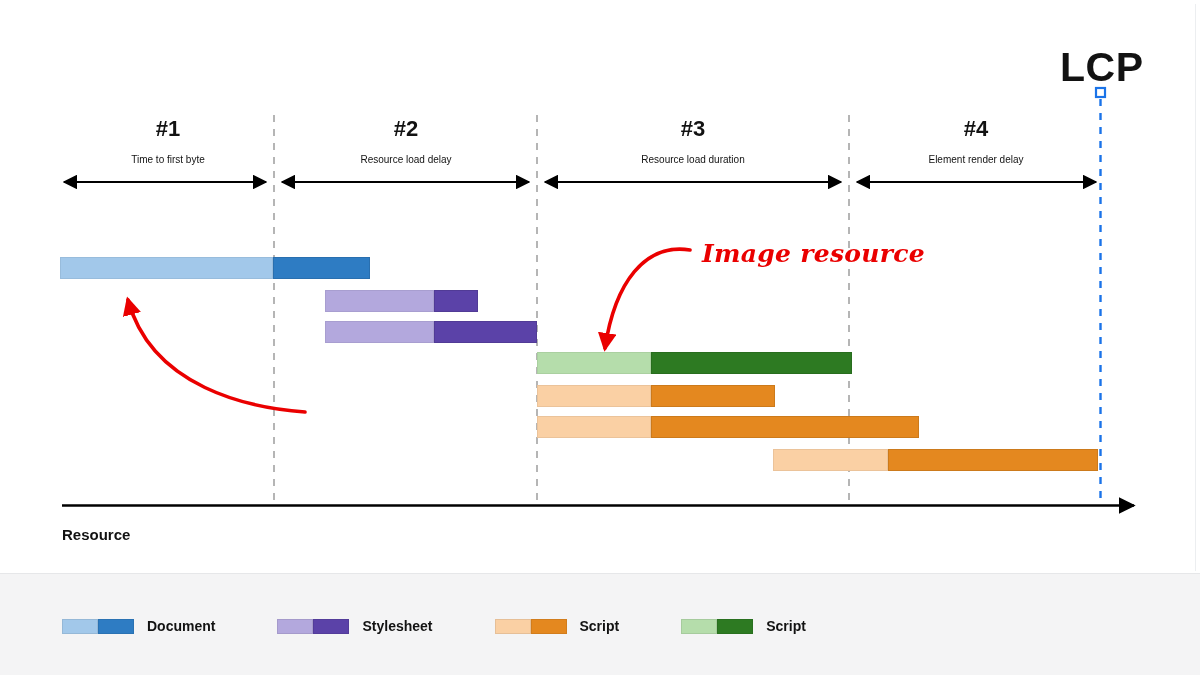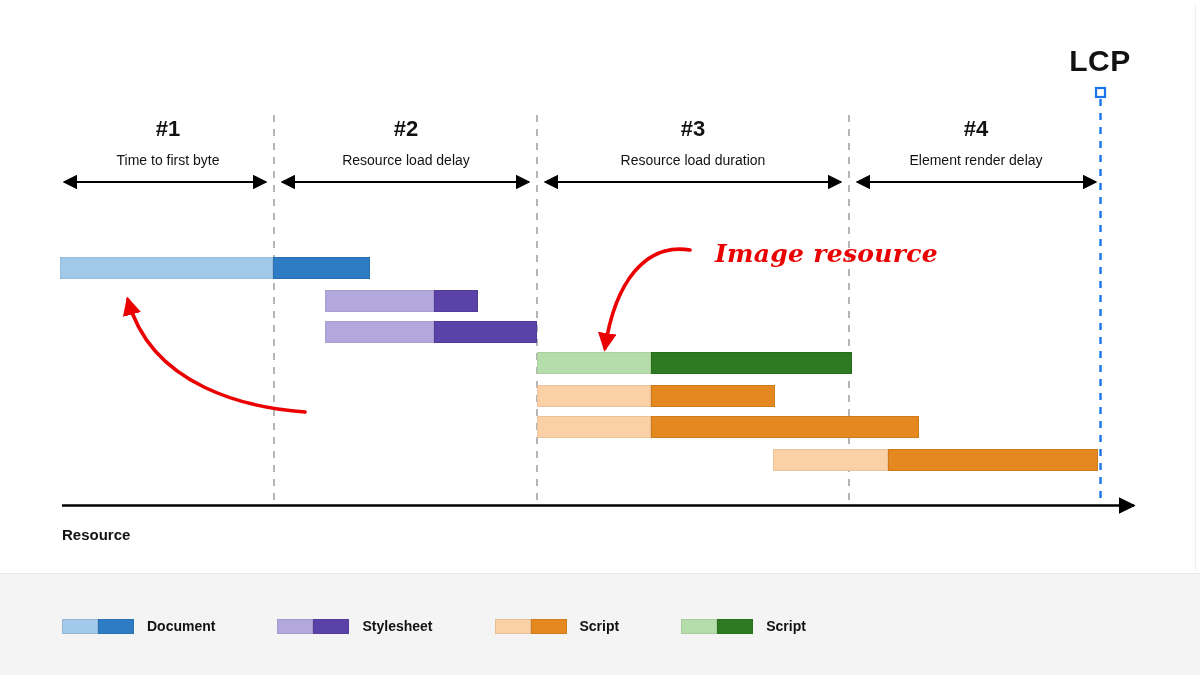--- a/index.html
+++ b/index.html
@@ -38,40 +38,40 @@
     height: 675px;
   }
 
   
   .lcp-label {
     position: absolute;
     left: 1060px;
     top: 44px;
     width: 80px;
     text-align: center;
-    font-size: 30px;
+    font-size: 41px;
     font-weight: bold;
     color: #121212;
     letter-spacing: 0.5px;
   }
 
   
   .phase {
     position: absolute;
     top: 116px;
     text-align: center;
     color: #121212;
   }
   .phase .num {
     font-size: 22px;
     font-weight: bold;
     line-height: 26px;
   }
   .phase .desc {
-    font-size: 14px;
+    font-size: 10px;
     font-weight: normal;
     line-height: 20px;
     margin-top: 8px;
     white-space: nowrap;
   }
 
   
   .bar {
     position: absolute;
     height: 22px;
@@ -100,21 +100,21 @@
     position: absolute;
     color: #ea0000;
     font-family: "DejaVu Serif", serif;
     font-style: italic;
     font-weight: bold;
     font-size: 25px;
     white-space: nowrap;
     letter-spacing: 0.3px;
   }
   #annot-html { left: 212px; top: 402px; }
-  #annot-image { left: 702px; top: 239px; margin-left: 13px; }
+  #annot-image { left: 702px; top: 239px; }
 
   
   .legend-band {
     position: absolute;
     left: 0;
     top: 573px;
     width: 1200px;
     height: 102px;
     background: #f4f4f5;
     border-top: 1px solid #e6e7e9;

